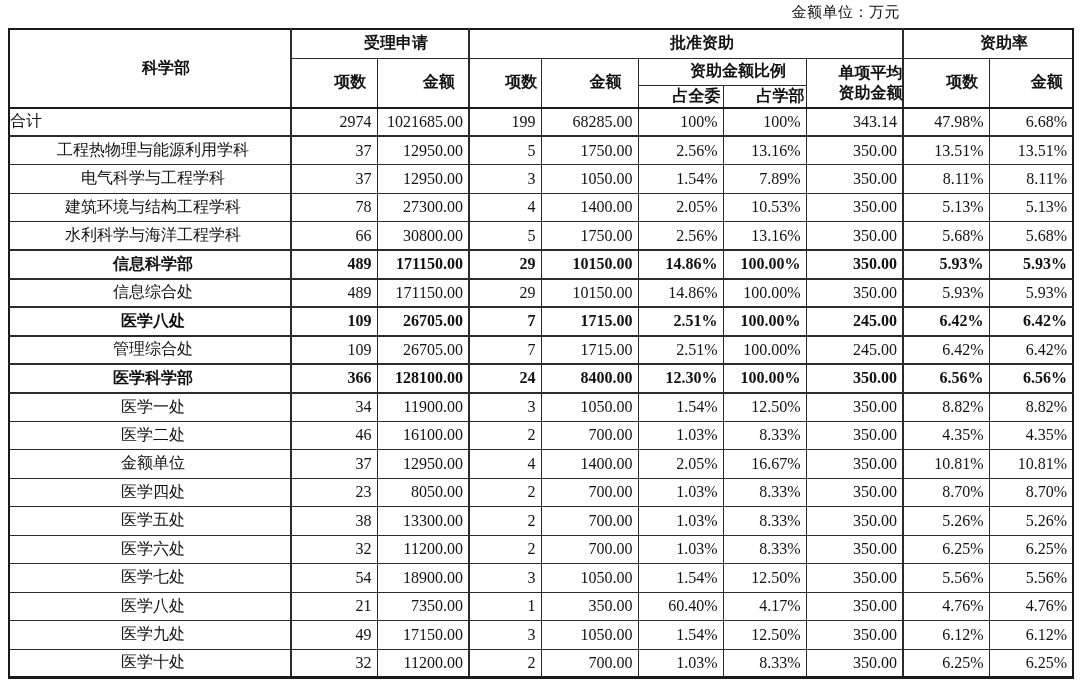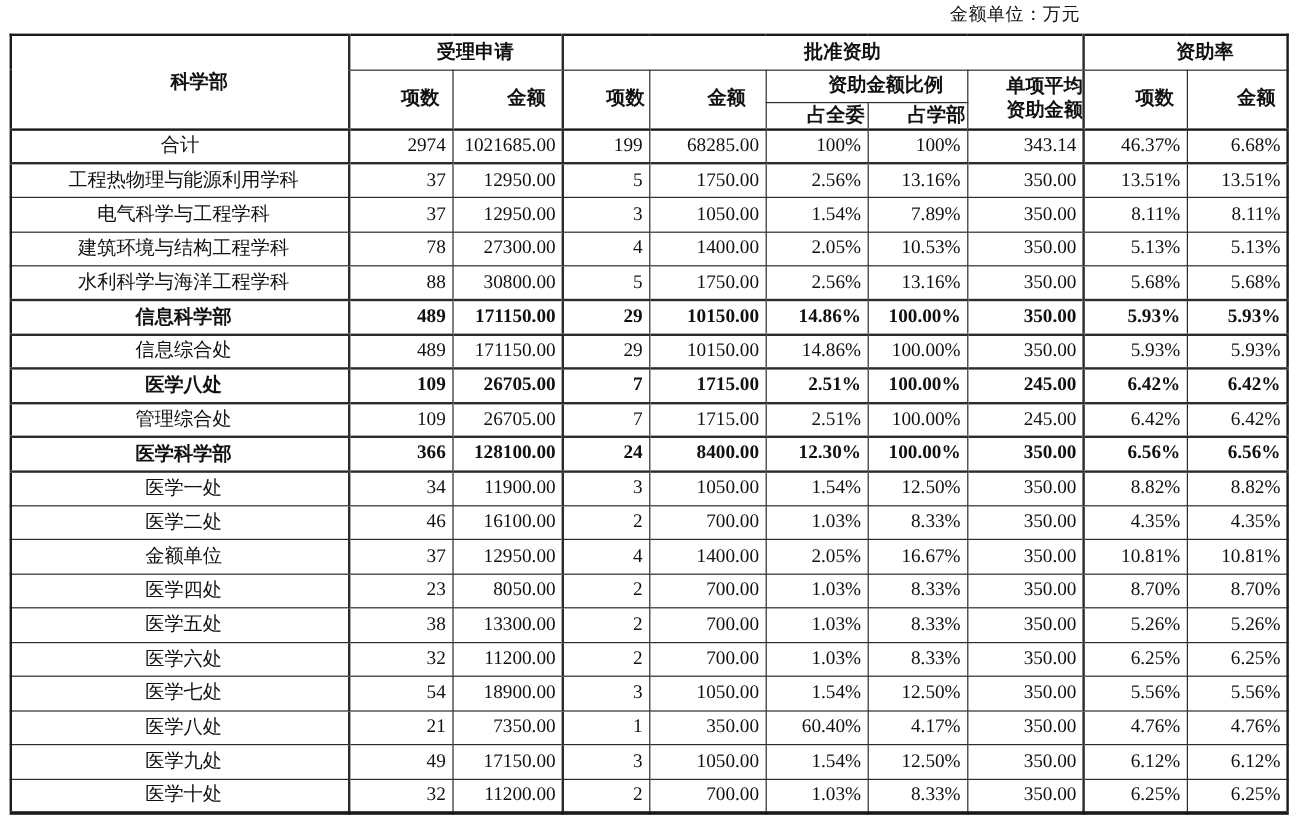--- a/index.html
+++ b/index.html
@@ -45,21 +45,21 @@
   thead tr:nth-child(2) { height: 27px; }
   thead tr:nth-child(3) { height: 21px; }
   th.hb { border-bottom: 2px solid #1a1a1a; }
   .avg-h { line-height: 1.25; }
 
   tbody td { height: 28.5px; font-size: 16px; }
   td.c-name { text-align: center; padding-left: 6px; }
   td.c-num  { text-align: right; padding-right: 5px; }
 
   tr.row-total td { border-top-width: 2px; border-bottom-width: 2px; }
-  tr.row-total td.c-name { text-align: center; padding-left: 0; }
+  tr.row-total td.c-name { text-align: left; padding-left: 0; }
   tr.row-section td { font-weight: bold; border-top-width: 2px; border-bottom-width: 2px; }
 
   .gs { border-left-width: 2px; }
 </style>
 </head>
 <body>
 
 <div class="page">
 
   <div class="unit-note">金额单位：万元</div>
@@ -102,21 +102,21 @@
     <tbody>
         <tr class="row-total">
           <td class="c-name">合计</td>
           <td class="c-num gs">2974</td>
           <td class="c-num">1021685.00</td>
           <td class="c-num gs">199</td>
           <td class="c-num">68285.00</td>
           <td class="c-num">100%</td>
           <td class="c-num">100%</td>
           <td class="c-num">343.14</td>
-          <td class="c-num gs">46.37%</td>
+          <td class="c-num gs">47.98%</td>
           <td class="c-num">6.68%</td>
         </tr>
         <tr class="row-normal">
           <td class="c-name">工程热物理与能源利用学科</td>
           <td class="c-num gs">37</td>
           <td class="c-num">12950.00</td>
           <td class="c-num gs">5</td>
           <td class="c-num">1750.00</td>
           <td class="c-num">2.56%</td>
           <td class="c-num">13.16%</td>
@@ -143,21 +143,21 @@
           <td class="c-num gs">4</td>
           <td class="c-num">1400.00</td>
           <td class="c-num">2.05%</td>
           <td class="c-num">10.53%</td>
           <td class="c-num">350.00</td>
           <td class="c-num gs">5.13%</td>
           <td class="c-num">5.13%</td>
         </tr>
         <tr class="row-normal">
           <td class="c-name">水利科学与海洋工程学科</td>
-          <td class="c-num gs">88</td>
+          <td class="c-num gs">66</td>
           <td class="c-num">30800.00</td>
           <td class="c-num gs">5</td>
           <td class="c-num">1750.00</td>
           <td class="c-num">2.56%</td>
           <td class="c-num">13.16%</td>
           <td class="c-num">350.00</td>
           <td class="c-num gs">5.68%</td>
           <td class="c-num">5.68%</td>
         </tr>
         <tr class="row-section">

